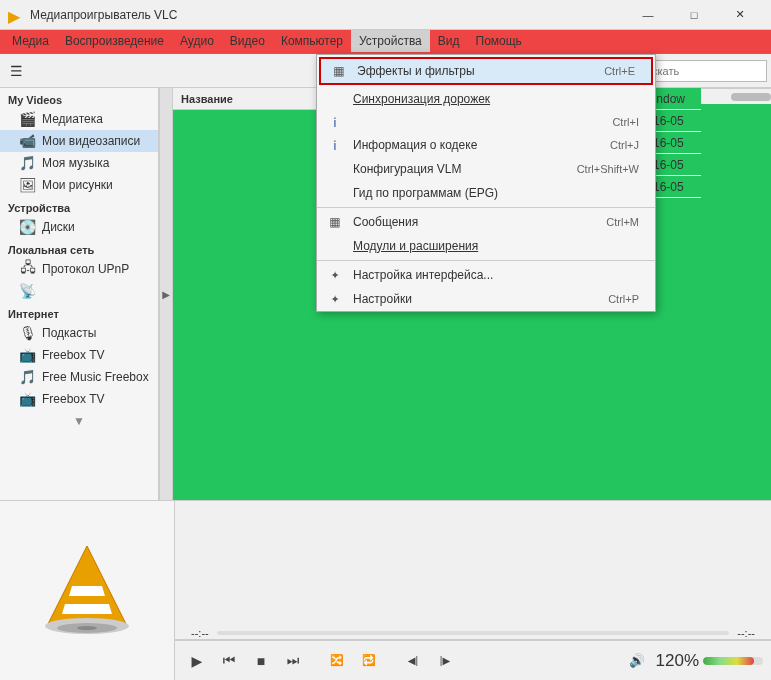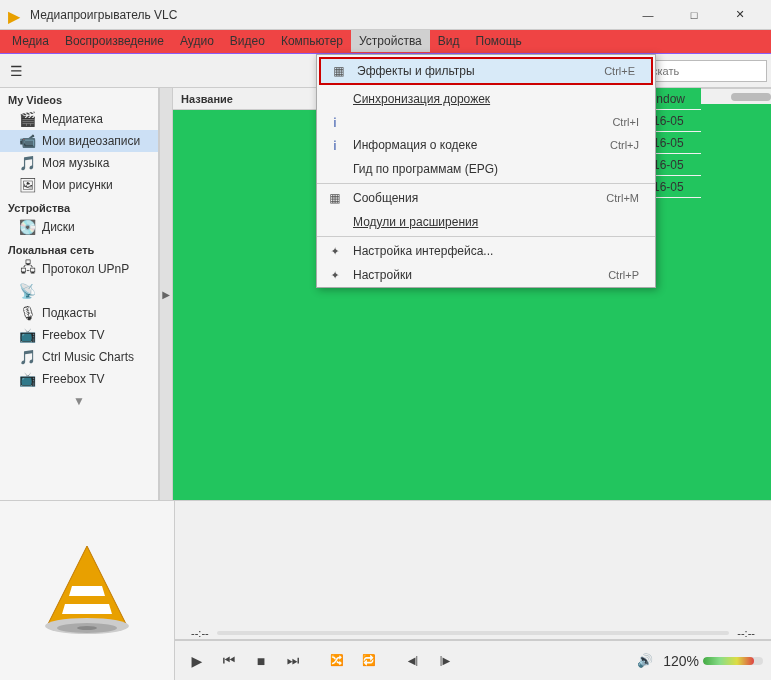--- a/index.html
+++ b/index.html
@@ -206,21 +206,21 @@
       background: transparent;
       font-size: 14px;
       color: #444;
     }
     .volume-area {
       margin-left: auto;
       display: flex;
       align-items: center;
       gap: 4px;
     }
-    .volume-label { font-size: 14px; color: #333; }
+    .volume-label { font-size: 17px; color: #333; }
     .volume-bar {
       width: 60px; height: 8px;
       background: #ddd;
       border-radius: 4px;
       position: relative;
       overflow: hidden;
     }
     .volume-fill {
       height: 100%;
       background: linear-gradient(to right, #4a4, #8d8, #dd4, #d44);
@@ -370,31 +370,32 @@
 
       <div class="sidebar-section-title">Локальная сеть</div>
       <div class="sidebar-item">
         <div class="icon">🖧</div>
         <span>Протокол UPnP</span>
       </div>
       <div class="sidebar-item">
         <div class="icon">📡</div>
       </div>
 
+      <div class="sidebar-section-title">Интернет</div>
       <div class="sidebar-item">
         <div class="icon">🎙</div>
         <span>Подкасты</span>
       </div>
       <div class="sidebar-item">
         <div class="icon">📺</div>
         <span>Freebox TV</span>
       </div>
       <div class="sidebar-item">
         <div class="icon">🎵</div>
-        <span>Ctrl Music Charts</span>
+        <span>Free Music Freebox</span>
       </div>
       <div class="sidebar-item">
         <div class="icon">📺</div>
         <span>Freebox TV</span>
       </div>
       <div style="display:flex; justify-content:center; padding:4px 0;">
         <span style="font-size:12px; color:#888; cursor:pointer;">▼</span>
       </div>
     </div>
 
@@ -509,20 +510,25 @@
       <div class="menu-icon" style="font-size:13px; color:#3355aa;">ℹ</div>
       <span class="shortcut">Ctrl+I</span>
     </div>
 
     <div class="menu-item">
       <div class="menu-icon" style="font-size:13px; color:#3355aa;">ℹ</div>
       <span>Информация о кодеке</span>
       <span class="shortcut">Ctrl+J</span>
     </div>
 
+    <div class="menu-item">
+      <div class="menu-icon"></div>
+      <span>Конфигурация VLM</span>
+      <span class="shortcut">Ctrl+Shift+W</span>
+    </div>
 
     <div class="menu-item">
       <div class="menu-icon"></div>
       <span>Гид по программам (EPG)</span>
     </div>
 
     <div class="menu-separator"></div>
 
     <div class="menu-item">
       <div class="menu-icon">▦</div>

